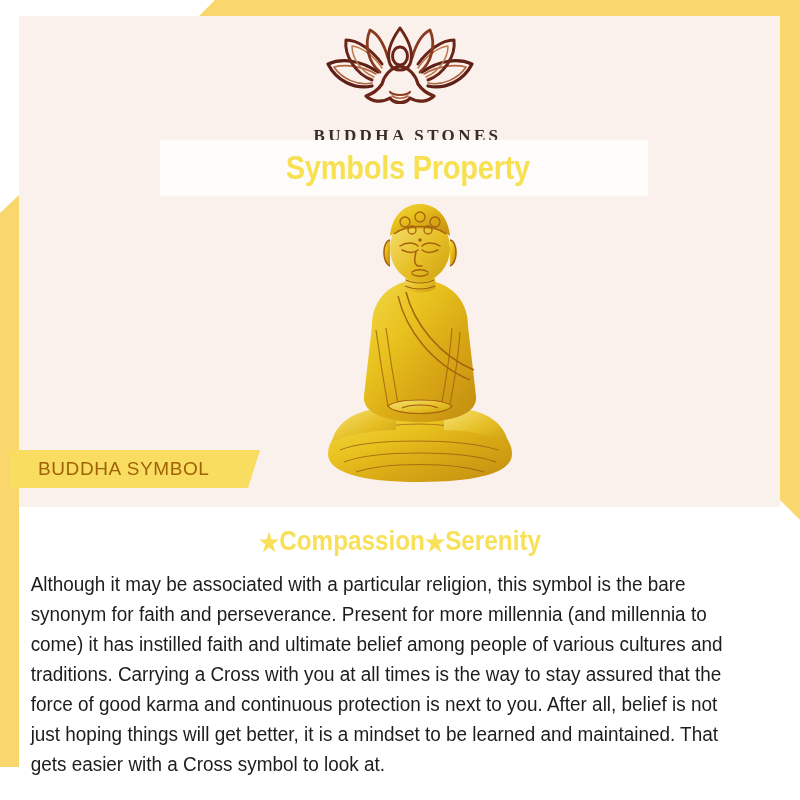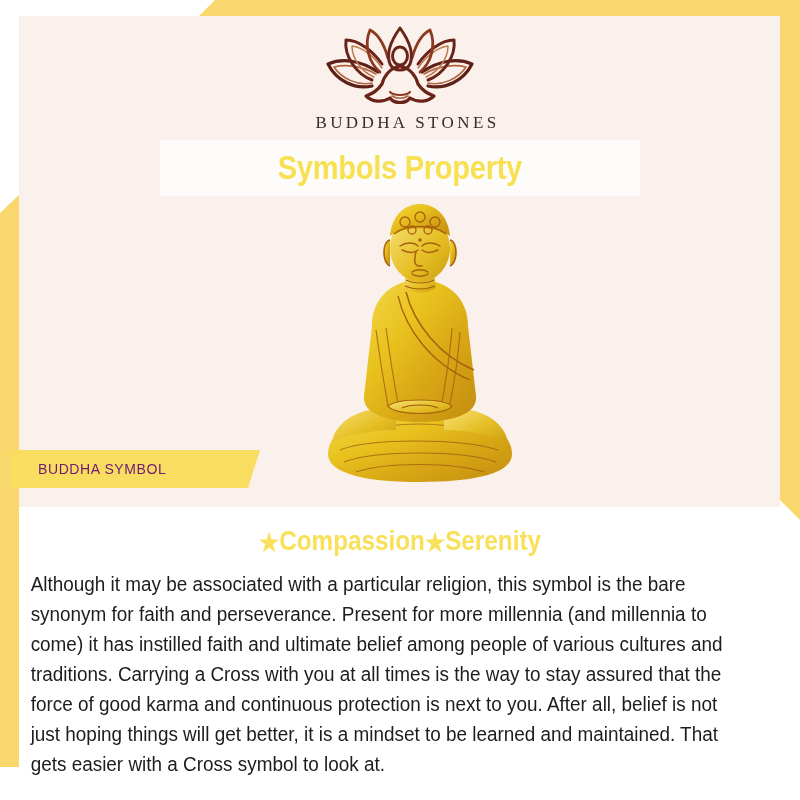--- a/index.html
+++ b/index.html
@@ -68,40 +68,41 @@
     width: 800px;
     text-align: center;
   }
   .logo-mark {
     display: block;
     margin: 0 auto;
     width: 168px;
     height: 84px;
   }
   .logo-word {
-    margin-top: 5px;
+    margin-top: 18px;
     font-family: "Liberation Serif", serif;
     font-size: 17px;
     letter-spacing: 3.4px;
     color: #3a2b26;
-    font-weight: 400;
+    font-weight: 700;
     padding-left: 15px;
   }
 
   
   .title-band {
     position: absolute;
     left: 160px;
     top: 140px;
     width: 480px;
     height: 56px;
     background: #fdfcfa;
     display: flex;
     align-items: center;
     justify-content: center;
+    padding-left: 8px;
   }
   .title-text {
     font-family: "Liberation Sans Narrow", "Liberation Sans", sans-serif;
     font-weight: bold;
     font-size: 33px;
     color: #f7e051;
     letter-spacing: -0.3px;
     transform: scaleX(0.88);
     transform-origin: center;
     white-space: nowrap;
@@ -123,22 +124,22 @@
     top: 450px;
     width: 250px;
     height: 38px;
     background: #f8dd61;
     clip-path: polygon(0 0, 250px 0, 238px 38px, 0 38px);
     display: flex;
     align-items: center;
   }
   .ribbon-text {
     padding-left: 28px;
-    color: #701a75;
-    font-size: 14px;
+    color: #a16207;
+    font-size: 19px;
     font-family: "Liberation Sans", sans-serif;
     letter-spacing: 0.6px;
     white-space: nowrap;
   }
 
   
   .content {
     position: absolute;
     left: 19px;
     top: 518px;

